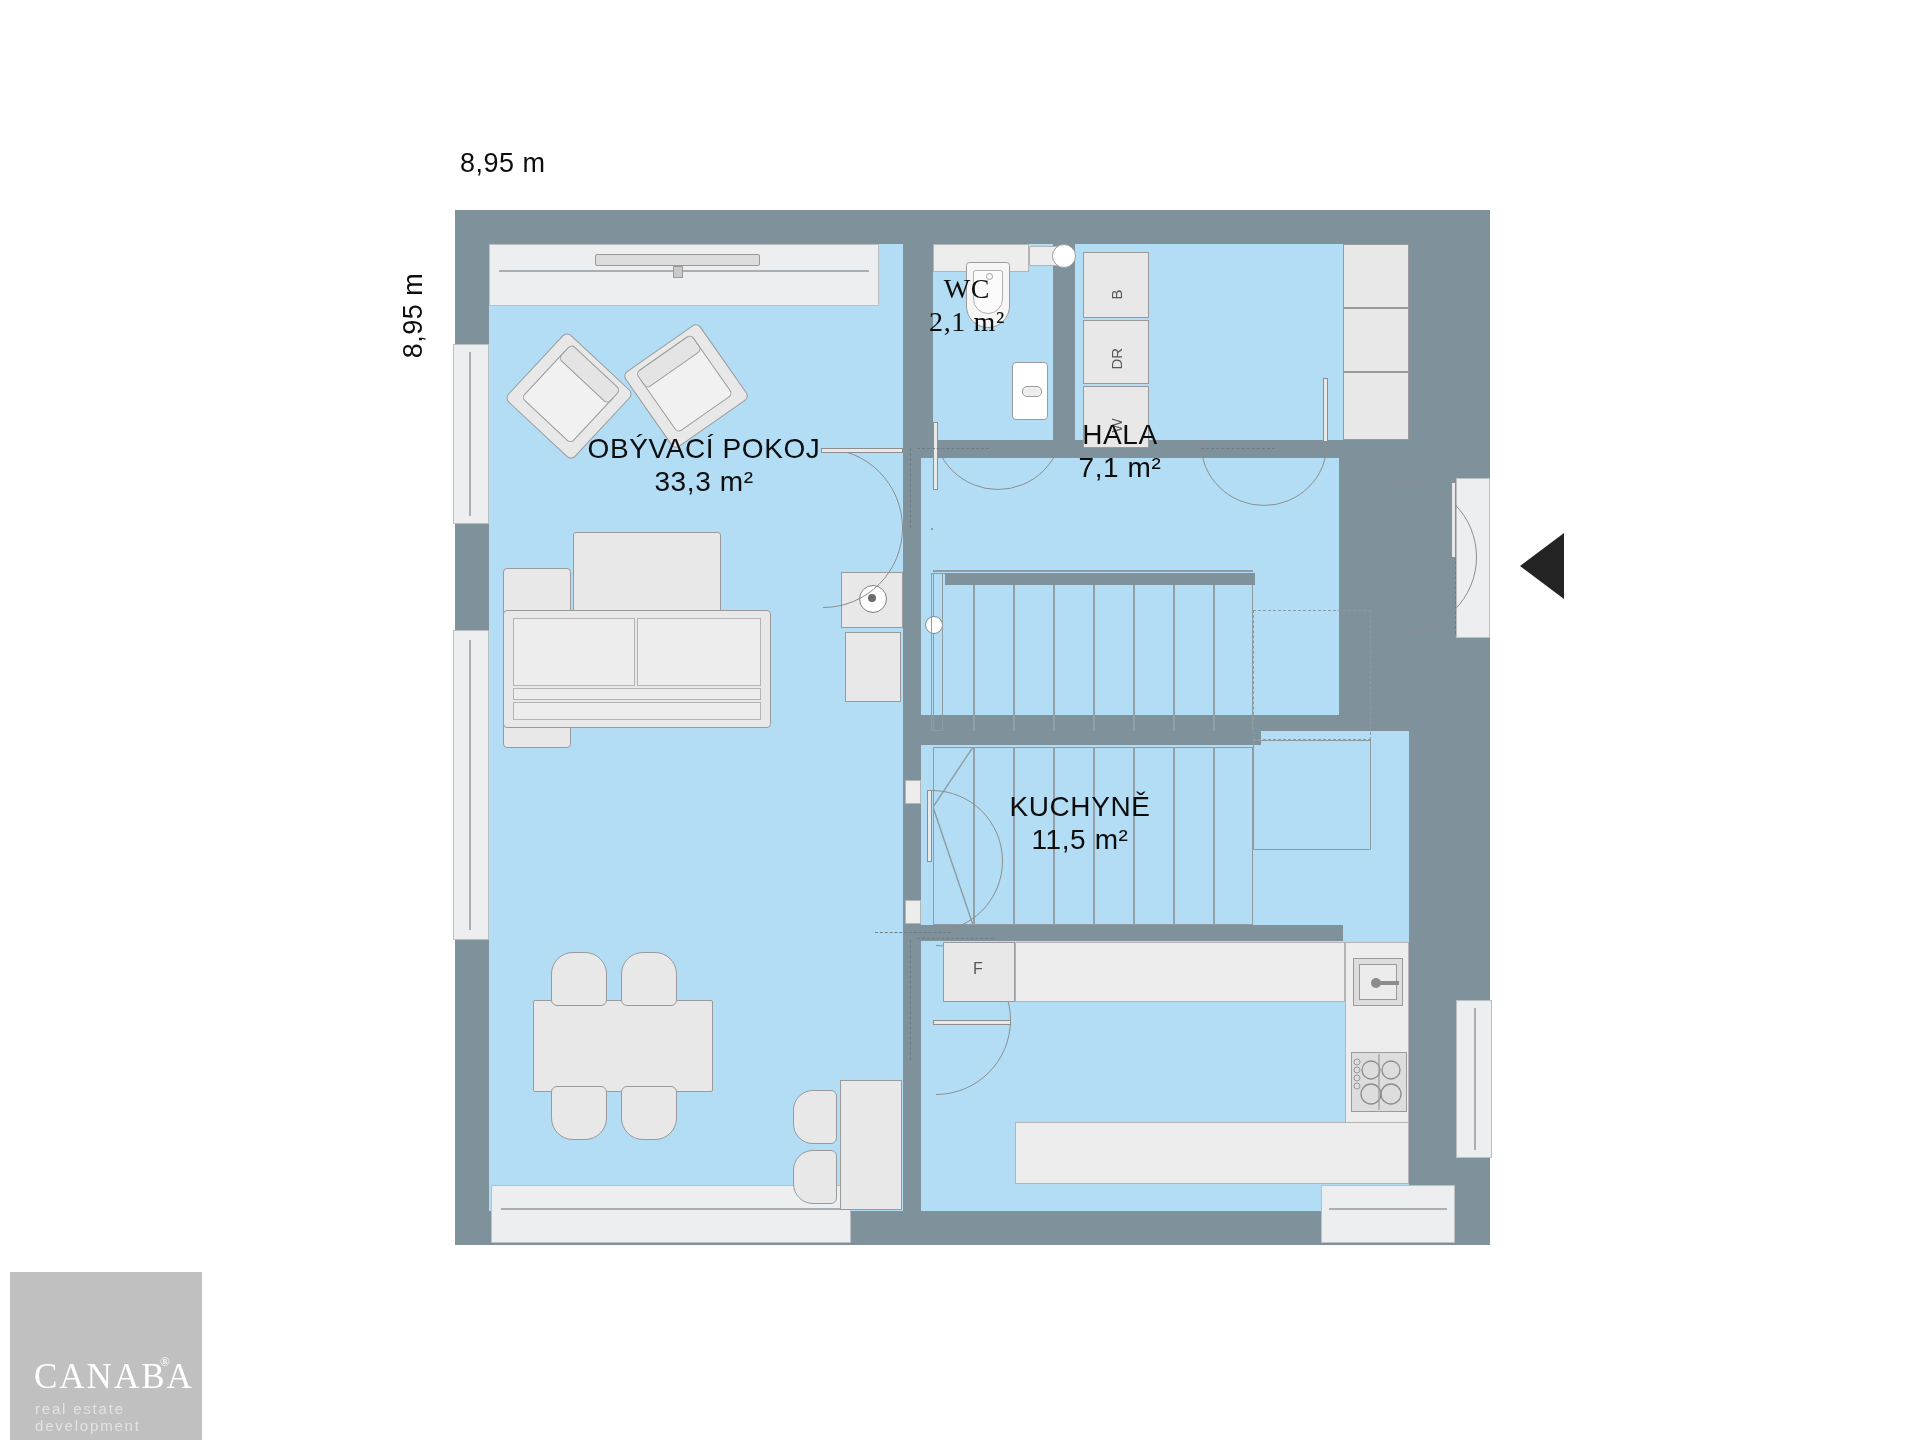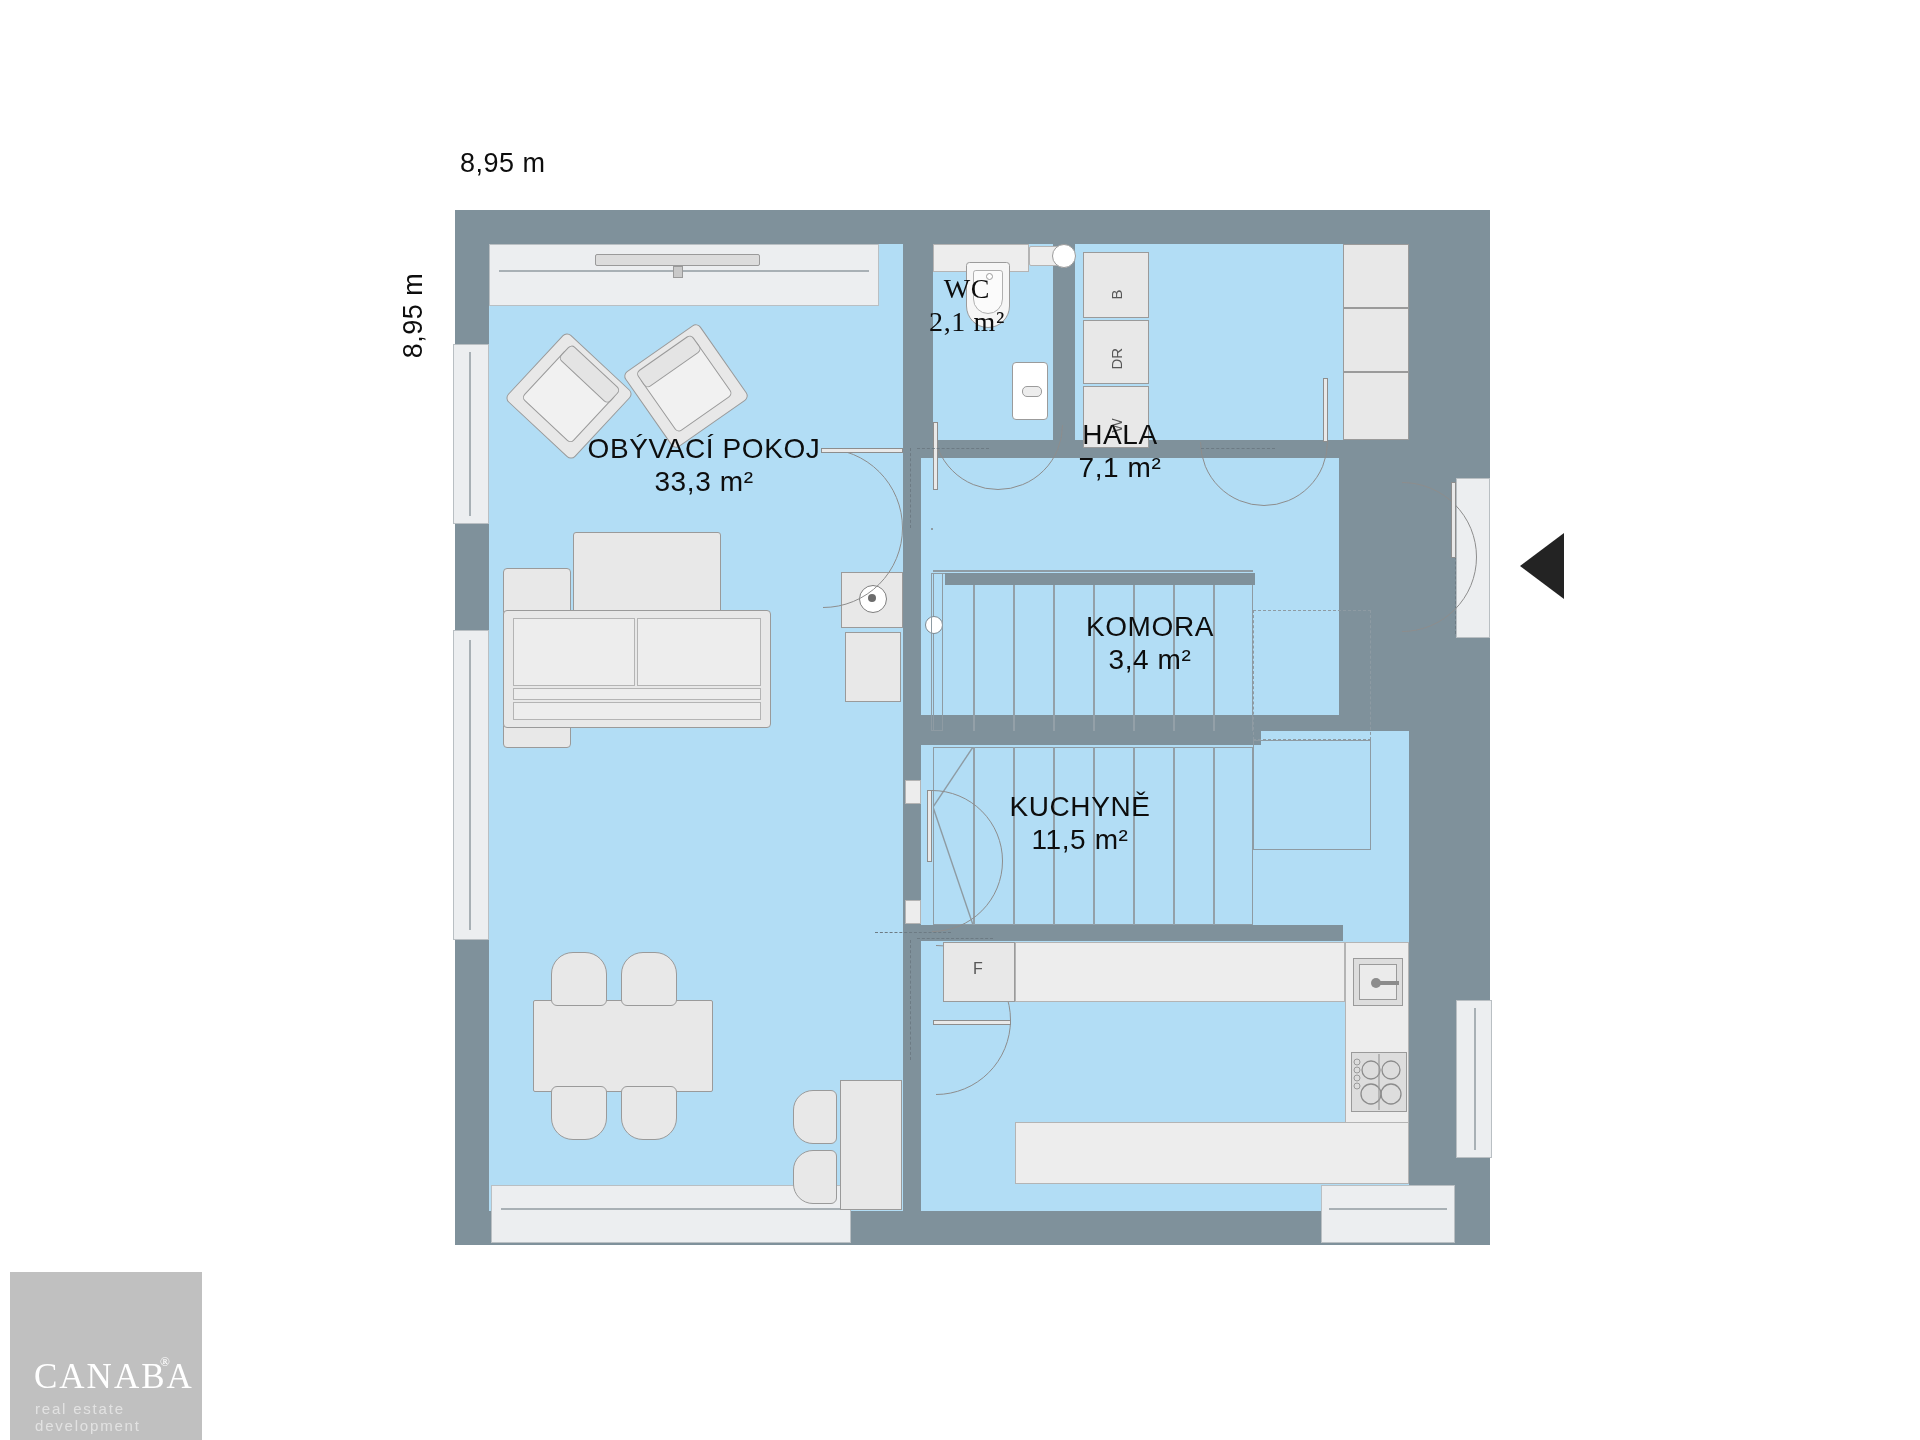--- a/index.html
+++ b/index.html
@@ -430,24 +430,20 @@
     <span class="nm">WC</span>
     <span class="ar">2,1 m²</span>
   </div>
 
 
   <div class="room-label" style="left:540px; top:208px; width:250px;">
     <span class="nm">HALA</span>
     <span class="ar">7,1 m²</span>
   </div>
 
-  <div class="room-label" style="left:570px; top:400px; width:250px;">
-    <span class="nm">KOMORA</span>
-    <span class="ar">3,4 m²</span>
-  </div>
 
   <div class="room-label" style="left:500px; top:580px; width:250px;">
     <span class="nm">KUCHYNĚ</span>
     <span class="ar">11,5 m²</span>
   </div>
 
 </div>
 
 <div id="entry-arrow"></div>
 

